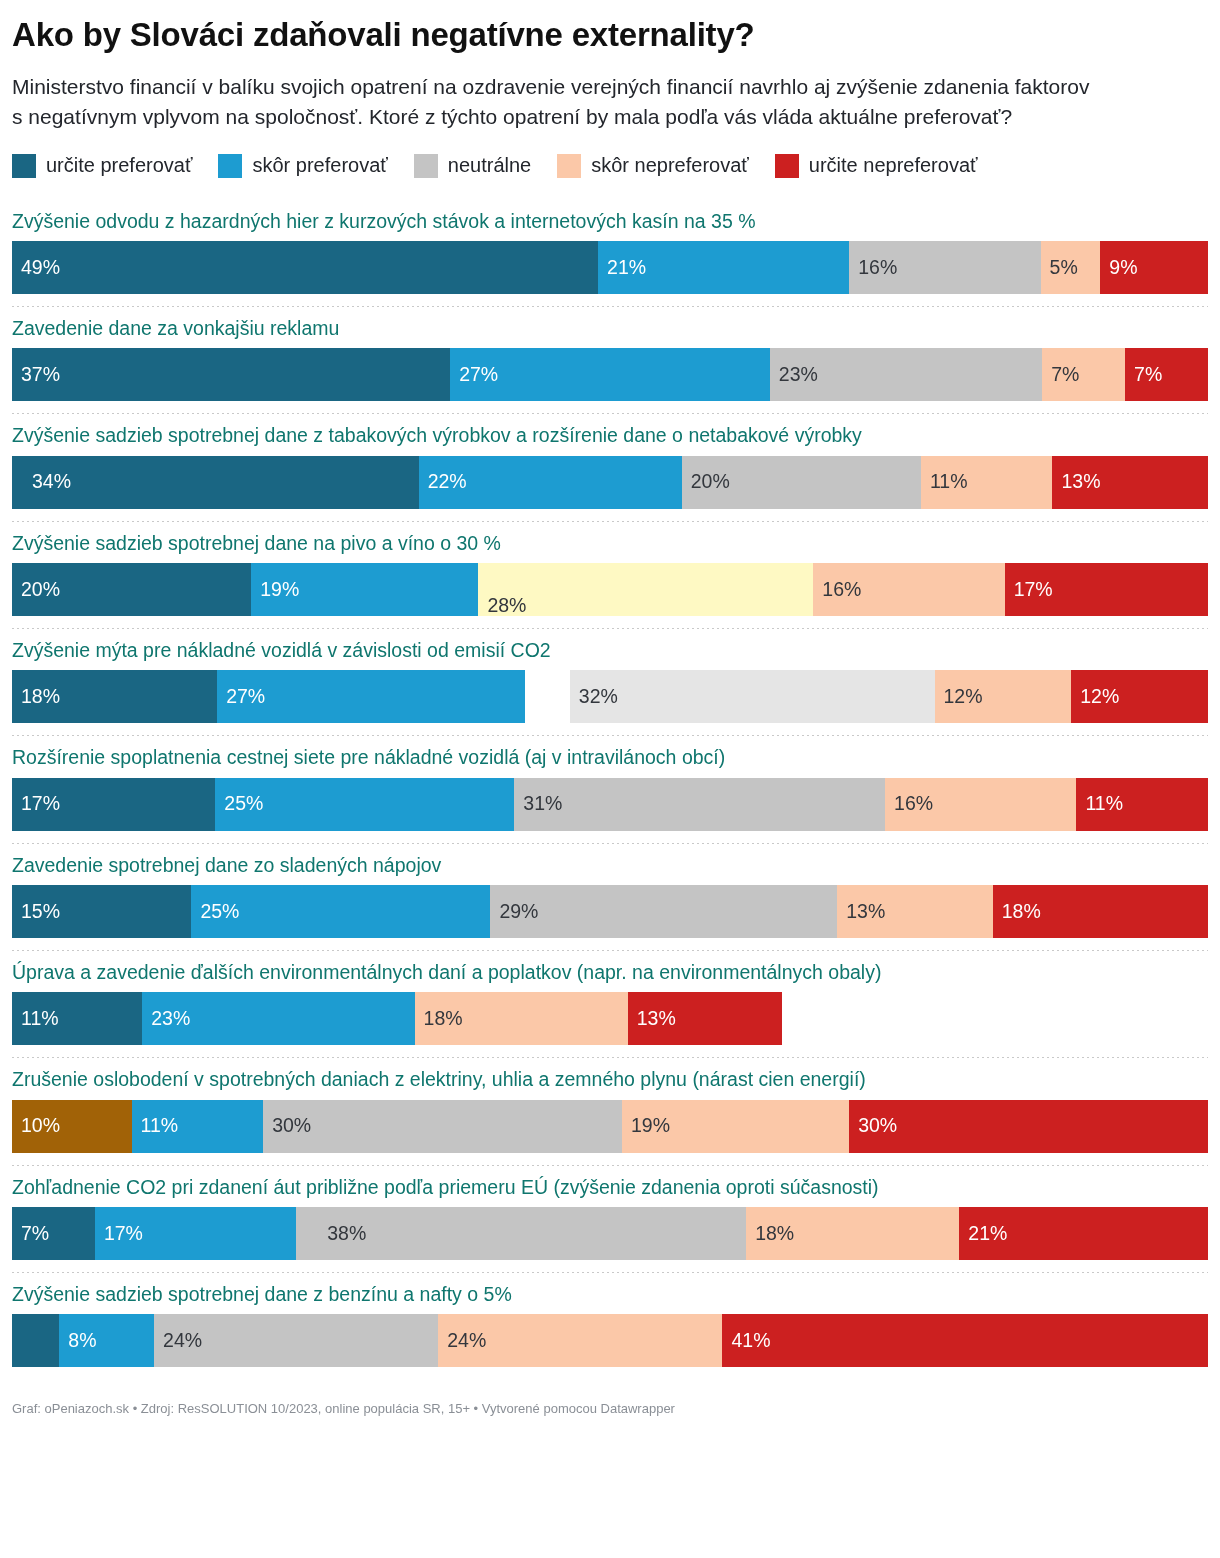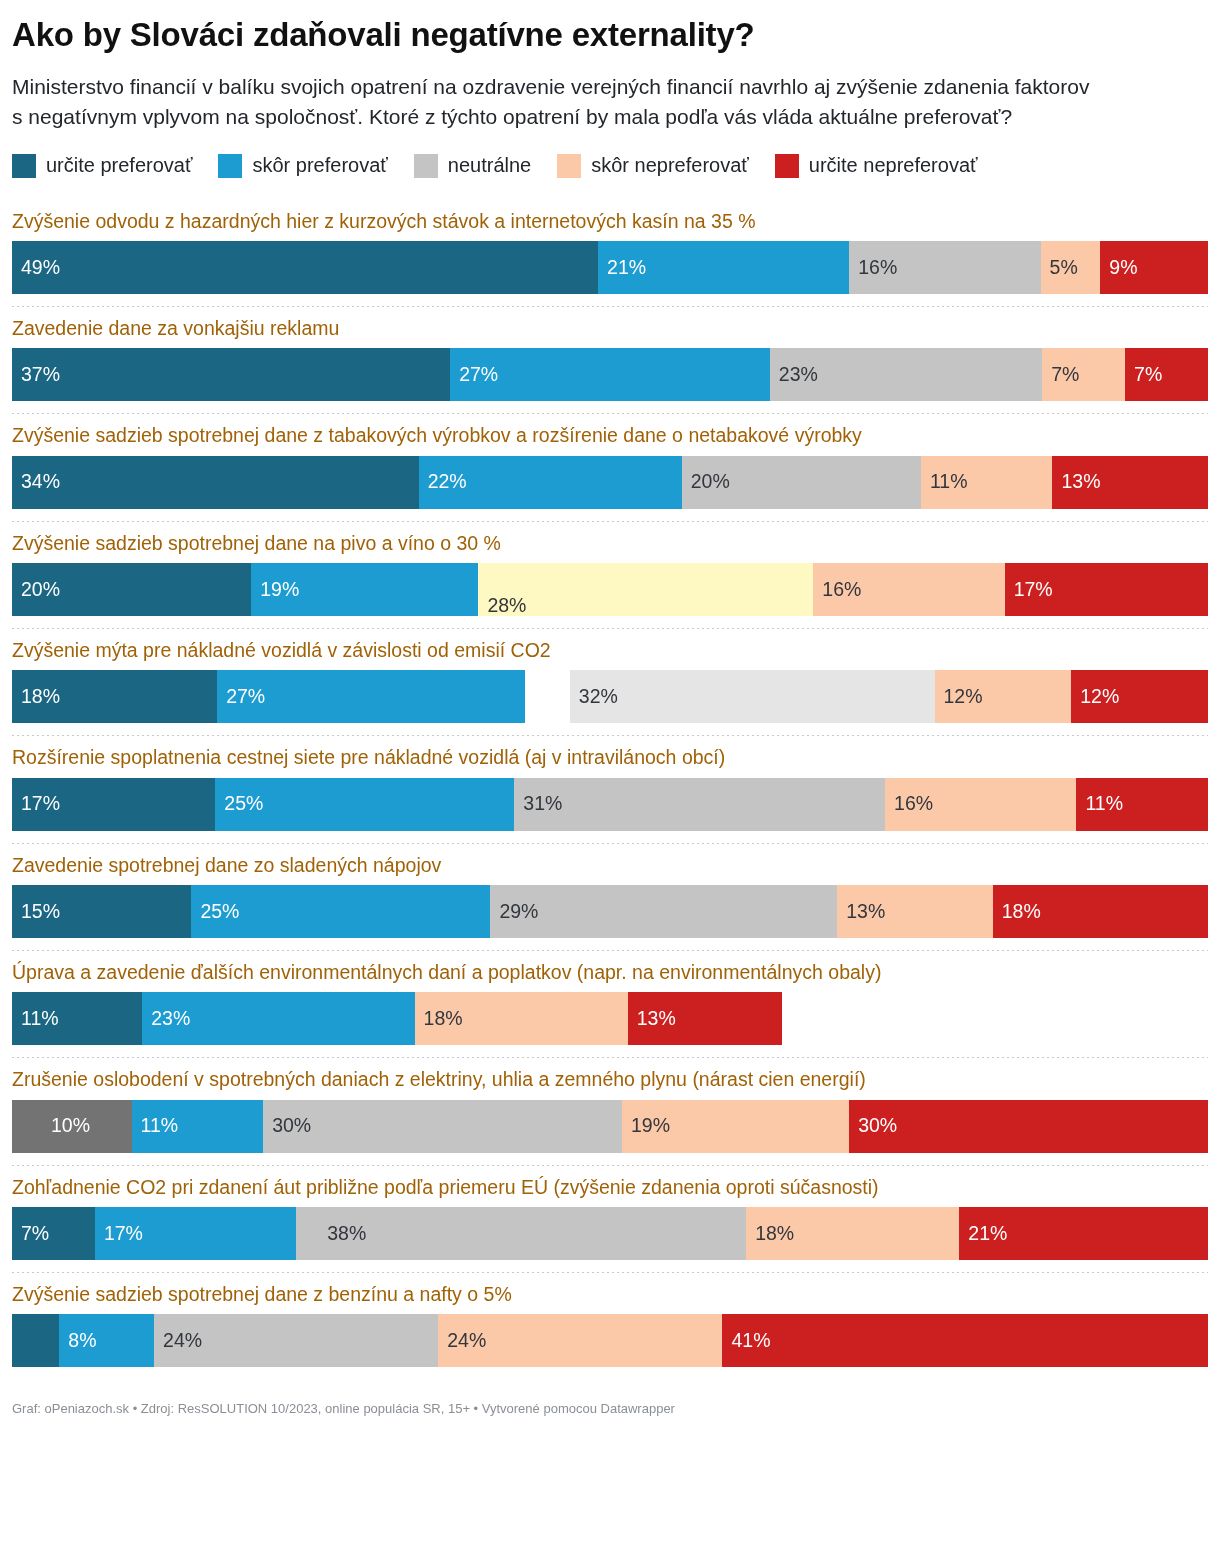--- a/index.html
+++ b/index.html
@@ -65,21 +65,21 @@
 
   
   .bars {
     margin-top: 22px;
   }
   .bar-row {
     margin-bottom: 0;
   }
   .bar-label {
     font-size: 19.5px;
-    color: #a16207;
+    color: #0f766e;
     line-height: 1.3;
     padding: 9px 0 7px 0;
     white-space: nowrap;
   }
   .bar-track {
     display: flex;
     width: 1196px;
     height: 53px;
     overflow: hidden;
   }
@@ -188,21 +188,21 @@
           </div>
           <div class="seg light-text" style="background: rgb(204, 32, 32); width: 6.93069%;">
             <span class="seg-val">7%</span>
           </div>
         </div>
         <div class="row-sep"></div>
       </div>
       <div class="bar-row">
         <div class="bar-label">Zvýšenie sadzieb spotrebnej dane z tabakových výrobkov a rozšírenie dane o netabakové výrobky</div>
         <div class="bar-track">
-          <div class="seg light-text" style="background: rgb(26, 102, 131); width: 34%;">
+          <div class="seg light-text" style="background: rgb(26, 102, 131); width: 34%; padding-left: 11px;">
             <span class="seg-val">34%</span>
           </div>
           <div class="seg light-text" style="background: rgb(29, 156, 209); width: 22%;">
             <span class="seg-val">22%</span>
           </div>
           <div class="seg dark-text" style="background: rgb(196, 196, 196); width: 20%;">
             <span class="seg-val">20%</span>
           </div>
           <div class="seg dark-text" style="background: rgb(251, 200, 168); width: 11%;">
             <span class="seg-val">11%</span>
@@ -311,21 +311,21 @@
           </div>
           <div class="seg light-text" style="background: rgb(204, 32, 32); width: 12.8713%;">
             <span class="seg-val">13%</span>
           </div>
         </div>
         <div class="row-sep"></div>
       </div>
       <div class="bar-row">
         <div class="bar-label">Zrušenie oslobodení v spotrebných daniach z elektriny, uhlia a zemného plynu (nárast cien energií)</div>
         <div class="bar-track">
-          <div class="seg light-text" style="background: #737373; width: 10%; padding-left: 30px;">
+          <div class="seg light-text" style="background: #a16207; width: 10%;">
             <span class="seg-val">10%</span>
           </div>
           <div class="seg light-text" style="background: rgb(29, 156, 209); width: 11%;">
             <span class="seg-val">11%</span>
           </div>
           <div class="seg dark-text" style="background: rgb(196, 196, 196); width: 30%;">
             <span class="seg-val">30%</span>
           </div>
           <div class="seg dark-text" style="background: rgb(251, 200, 168); width: 19%;">
             <span class="seg-val">19%</span>

